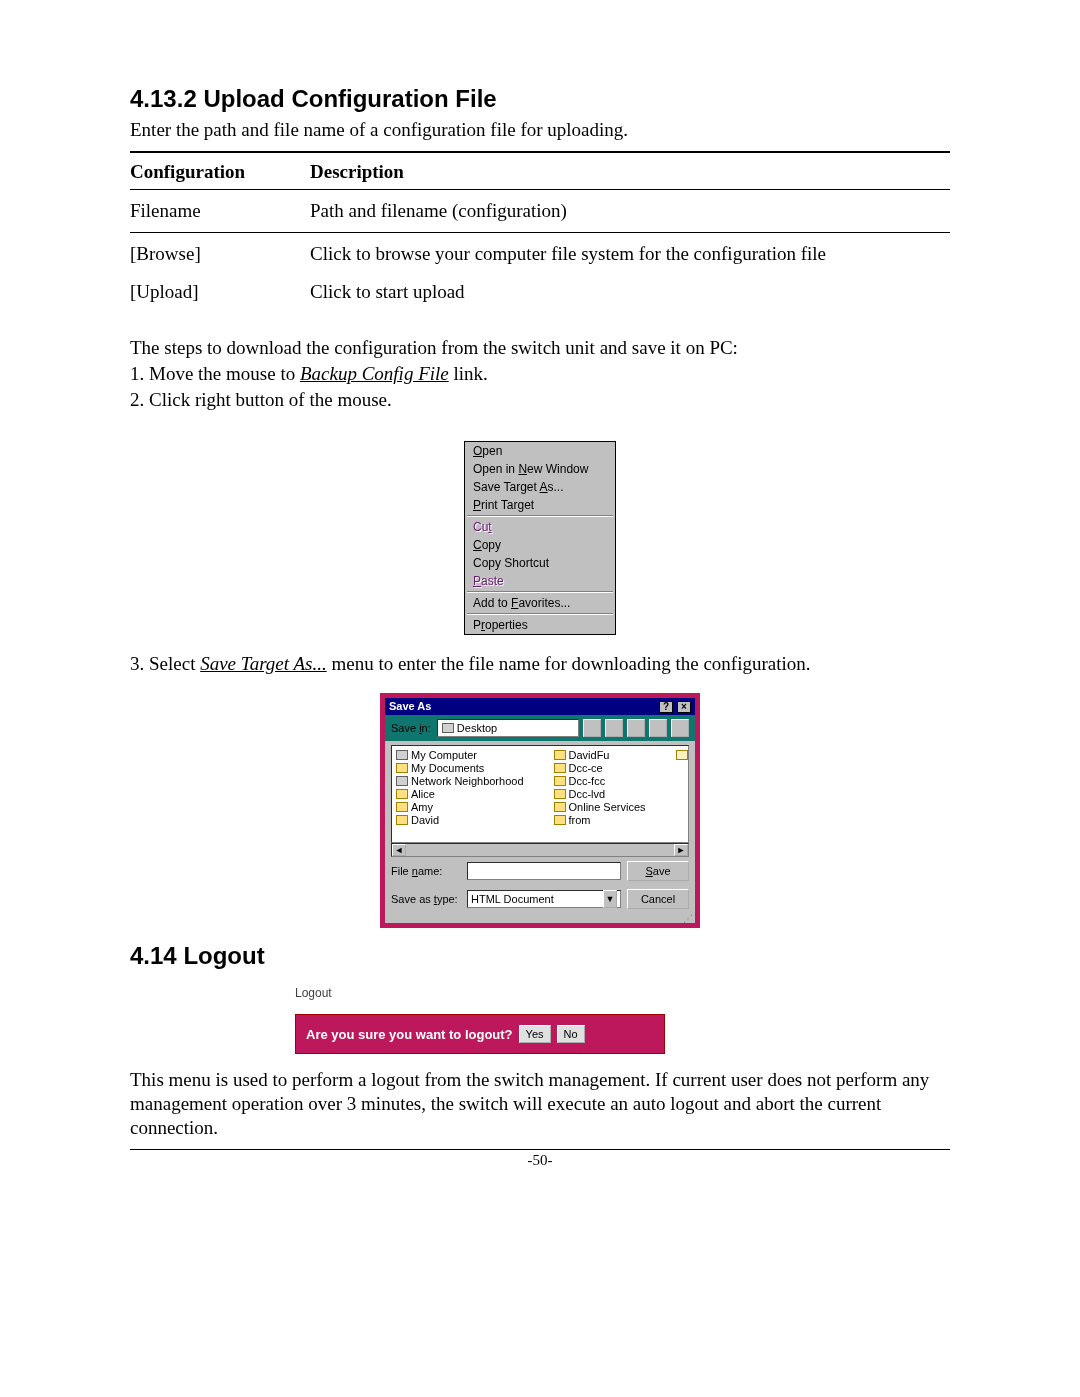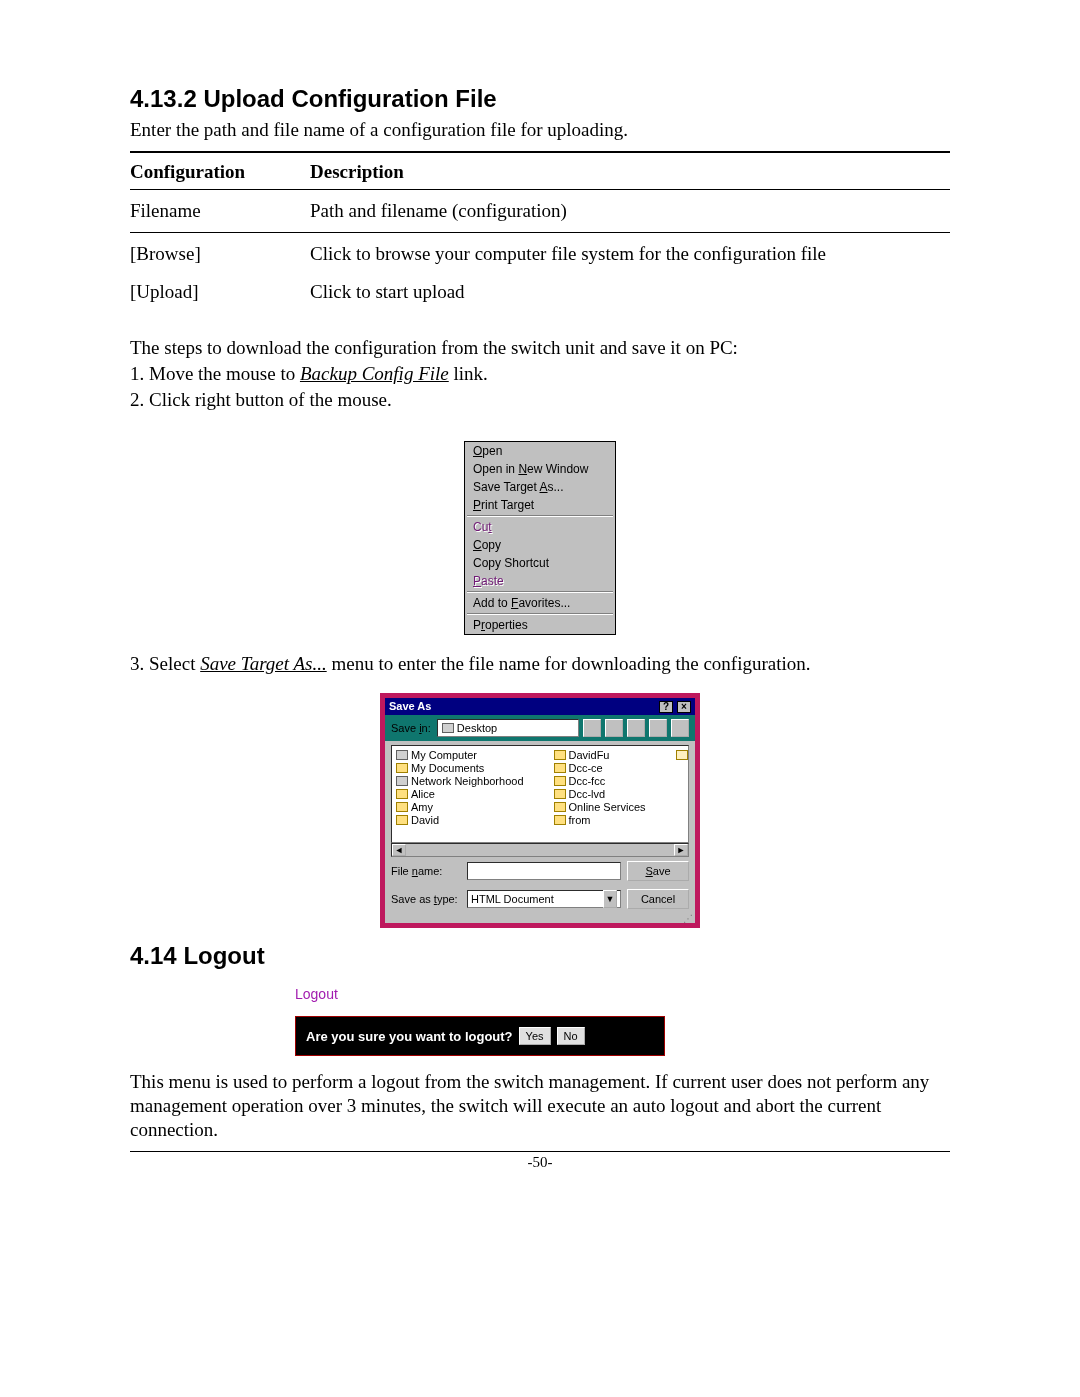--- a/index.html
+++ b/index.html
@@ -125,23 +125,23 @@
   .saveas .formrow { display:flex; align-items:center; padding:4px 6px; gap:6px; }
   .saveas .formrow label { width:70px; text-decoration:underline; }
   .saveas .formrow label.plain { text-decoration:none; }
   .saveas .formrow .txt { flex:1; background:#fff; border:1px inset #808080; height:18px; padding:0 3px; display:flex; align-items:center; }
   .saveas .formrow .dd { display:flex; }
   .saveas .formrow .ddbtn { width:14px; height:18px; background:#c0c0c0; border:1px outset #fff; text-align:center; font-size:9px; line-height:16px;}
   .saveas .formrow .btn { width:62px; height:20px; background:#c0c0c0; border:1px outset #fff; text-align:center; line-height:18px; }
   .saveas .resize { text-align:right; padding-right:2px; color:#808080; font-size:10px; height:10px;}
 
   .logout-block { margin-top: 0; }
-  .logout-title { color:#a21caf; font-family: Arial, sans-serif; font-size:14px; margin: 16px 0 14px 165px; }
+  .logout-title { color:#404040; font-family: Arial, sans-serif; font-size:12px; margin: 16px 0 14px 165px; }
   .logout-panel {
-    background:#000000; color:#fff; font-family: Arial, sans-serif; font-weight:bold;
+    background:#be185d; color:#fff; font-family: Arial, sans-serif; font-weight:bold;
     font-size:13px; padding:10px 10px; margin-left:165px; width:370px;
     display:flex; align-items:center; gap:6px; border:1px solid #a00000;text-align:center;
   }
   .logout-panel .btn {
     background:#e0e0e0; color:#000; border:1px outset #fff; padding:0 6px; font-size:11px; font-weight:normal; height:18px; line-height:16px;
   }
   p.outro { font-size:19px; margin-top:14px; line-height:1.25; }
   .footer { margin-top:10px; }
   .footer hr { border:none; border-top:1px solid #000; }
   .footer .pn { text-align:center; font-size:15px; margin-top:2px; }

